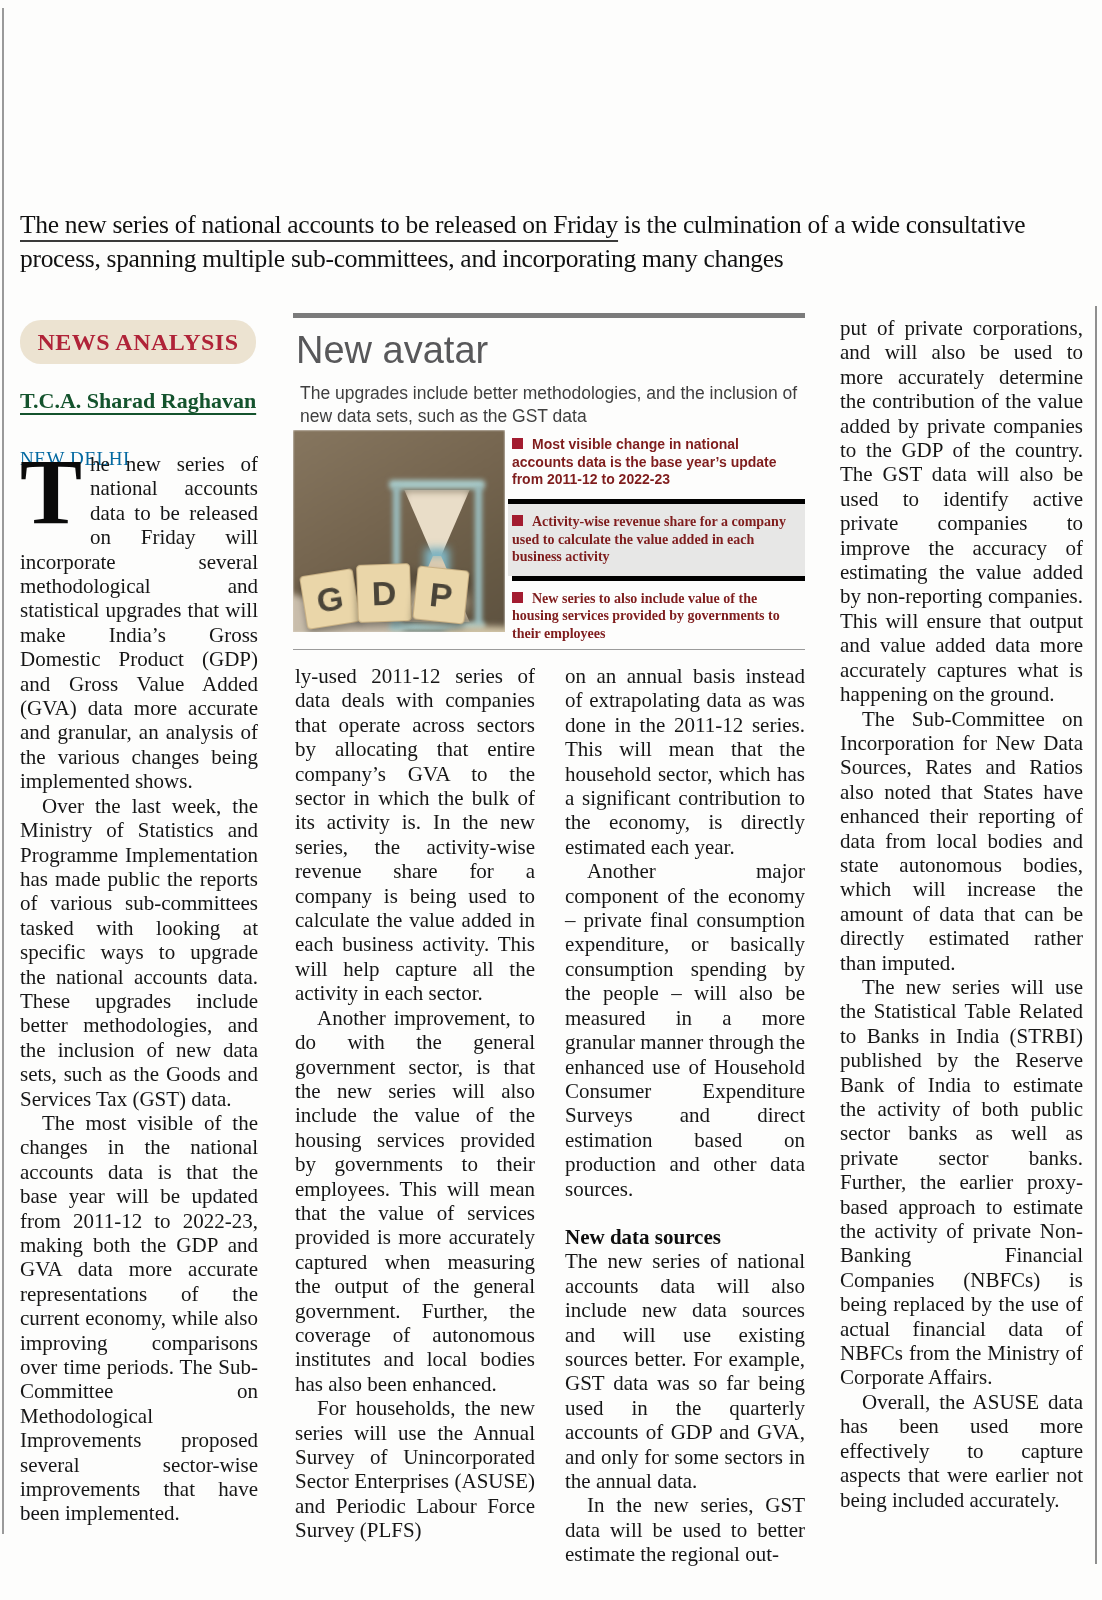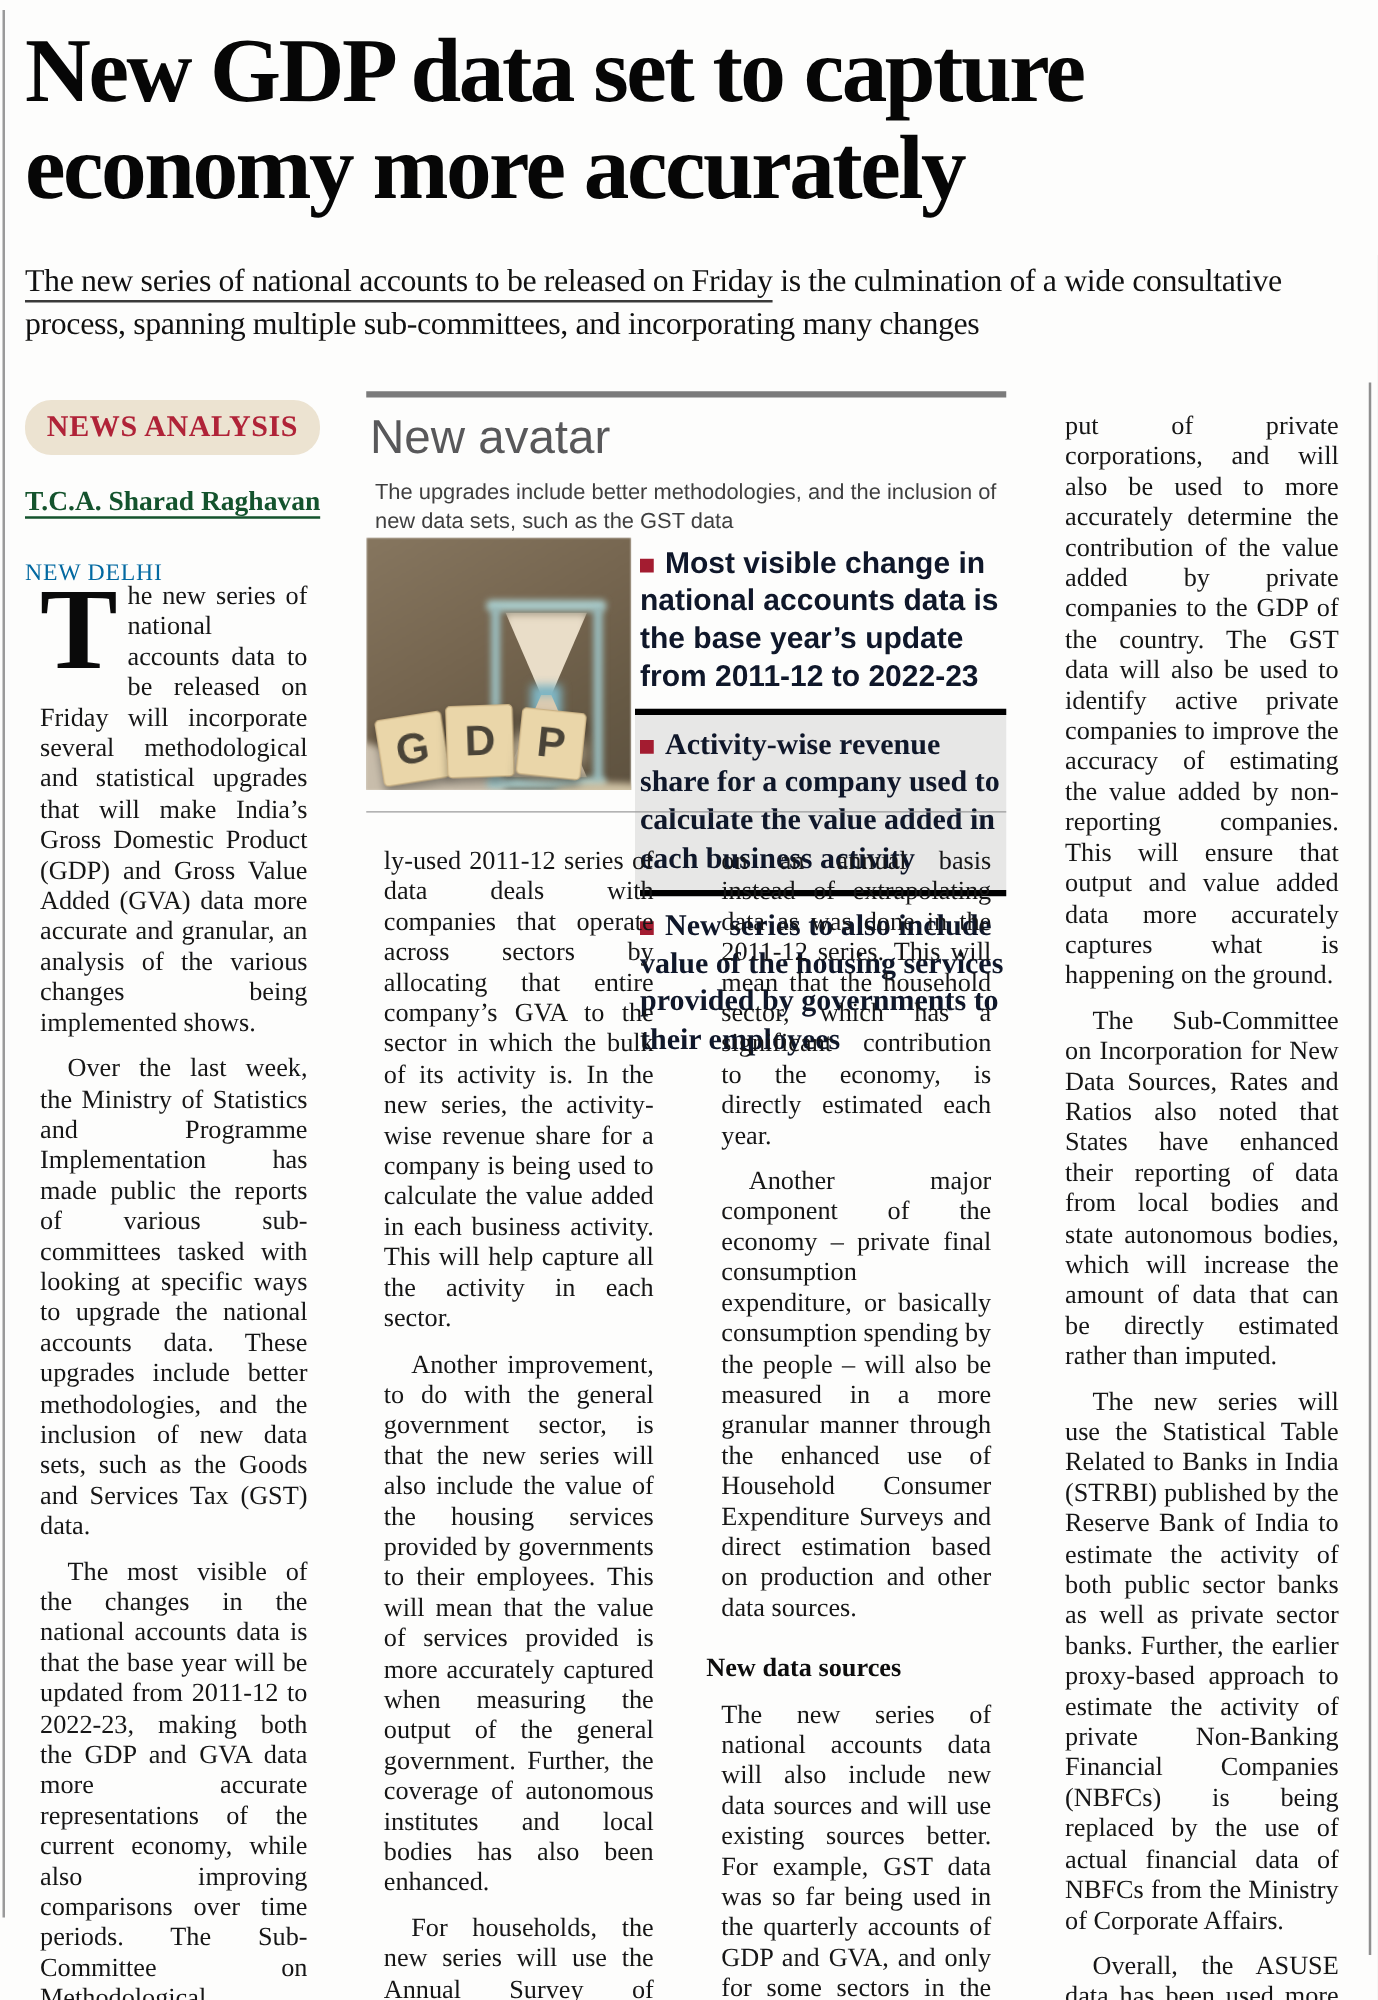--- a/index.html
+++ b/index.html
@@ -41,21 +41,21 @@
     font-weight:bold;font-size:22px;color:#14532d;
     text-decoration:underline;text-decoration-thickness:2px;text-underline-offset:5px;
   }
   #dateline{
     position:absolute;left:20px;top:412px;width:238px;
     font-size:19px;letter-spacing:0.6px;color:#0369a1;margin-top:36px;
   }
 
   
   .col{position:absolute;font-size:21px;line-height:24.4px;text-align:justify;color:#161616;}
-  .col p{margin:12px;}
+  .col p{margin:0;}
   .col p.indent{text-indent:22px;}
   #col1{left:20px;top:452px;width:238px;}
   #col2{left:295px;top:664px;width:240px;}
   #col3{left:565px;top:664px;width:240px;}
   #col4{left:840px;top:316px;width:243px;}
   .dropcap{
     float:left;font-weight:bold;font-size:93px;line-height:72px;
     padding:4px 8px 0 0;color:#0a0a0a;
   }
   .subhead{margin:24px 0 0 0;font-size:21px;font-weight:bold;color:#0d0d0d;}
@@ -91,35 +91,34 @@
     border:1px solid #c9b184;box-shadow:0 4px 7px rgba(0,0,0,.35);
     display:flex;align-items:center;justify-content:center;
     font-weight:bold;font-size:34px;color:#4a4438;filter:blur(0.6px);
   }
   #block-g{left:10px;top:142px;transform:rotate(-9deg);}
   #block-d{left:64px;top:134px;transform:rotate(-2deg);height:56px;}
   #block-p{left:122px;top:138px;transform:rotate(6deg);width:50px;}
 
   
   #bullets{position:absolute;left:219px;top:114px;width:293px;}
-  .bullet{position:relative;padding:9px 2px 10px 0;font-size:24px;font-weight:bold;
-    line-height:1.26;color:#0f172a;}
+  .bullet{position:relative;padding:9px 2px 10px 0;font-size:14px;font-weight:bold;
+    line-height:1.26;color:#7f1d1d;}
   .bullet + .bullet{border-top:5px solid #000000;font-family:Liberation Serif, serif;}
   .bullet.hl{background:#e7e7e6;padding-left:4px;margin-left:-4px;}
   .sq{display:inline-block;width:11px;height:11px;background:#a31c30;margin-right:9px;}
 </style>
 </head>
 <body>
 
 <div id="page">
 
   <div id="left-rule" class="vrule"></div>
   <div id="right-rule" class="vrule"></div>
 
-  <h1 id="headline">New GDP data set to capture economy more accurately</h1>
 
   <p id="deck"><span class="u">The new series of national accounts to be released on Friday</span><span> is the culmination of a wide consultative process, spanning multiple sub-committees, and incorporating many changes</span></p>
 
   <div id="kicker">NEWS ANALYSIS</div>
 
   <div id="byline">T.C.A. Sharad Raghavan</div>
   <div id="dateline">NEW DELHI</div>
 
   <div id="col1" class="col">
     <p><span class="dropcap">T</span><span>he new series of national accounts data to be released on Friday will incorporate several methodological and statistical upgrades that will make India’s Gross Domestic Product (GDP) and Gross Value Added (GVA) data more accurate and granular, an analysis of the various changes being implemented shows.</span></p>

